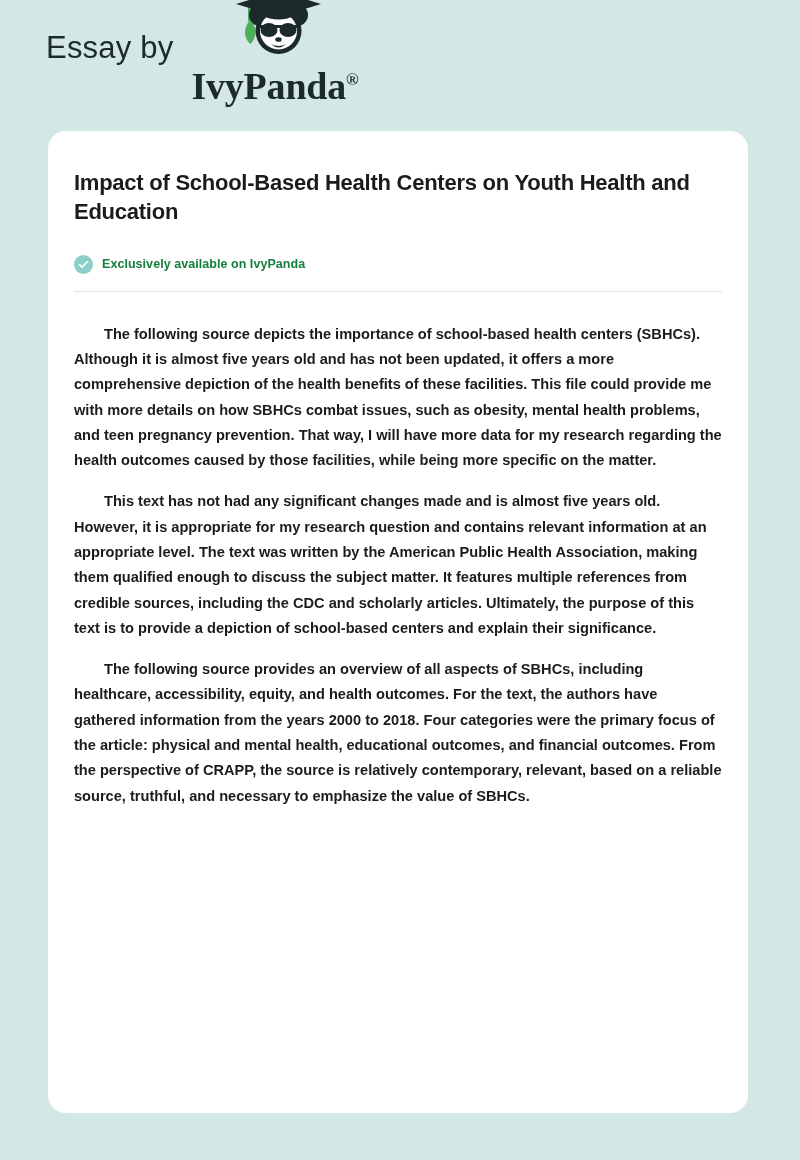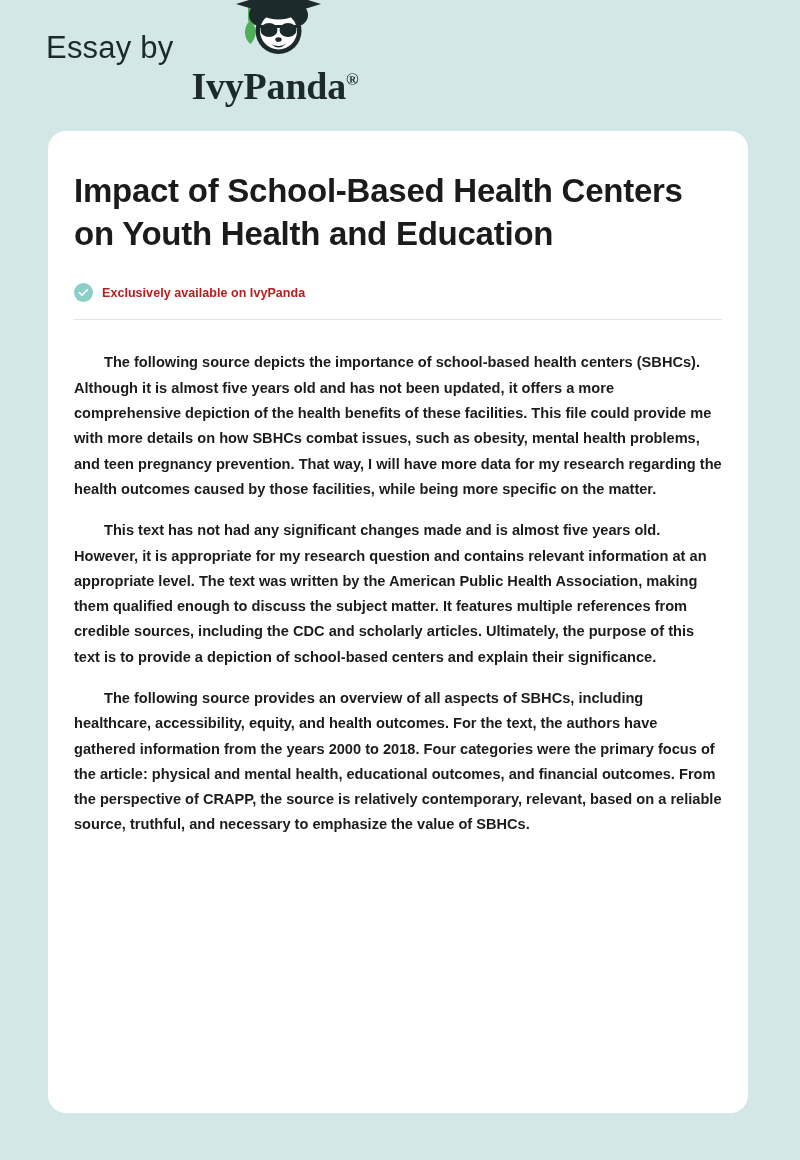--- a/index.html
+++ b/index.html
@@ -66,21 +66,21 @@
     width: 700px;
     height: 982px;
     background: #ffffff;
     border-radius: 18px;
     box-sizing: border-box;
     padding: 38px 26px 0 26px;
     overflow: hidden;
   }
 
   .doc-title {
-    font-size: 33px;
+    font-size: 22px;
     line-height: 1.31;
     font-weight: bold;
     color: #1b1b1b;
     margin: 0;
     letter-spacing: -0.25px;
   }
 
   .exclusive-row {
     display: flex;
     align-items: center;
@@ -94,21 +94,21 @@
     display: flex;
     align-items: center;
     justify-content: center;
     flex: 0 0 auto;
     margin-right: 9px;
   }
   .check-badge svg { display: block; }
   .exclusive-label {
     font-size: 12.5px;
     font-weight: bold;
-    color: #b91c1c;
+    color: #15803d;
     letter-spacing: 0.05px;
   }
 
   .divider {
     height: 1px;
     background: #e2e2e2;
     margin-top: 17px;
     margin-bottom: 0;
   }
 

